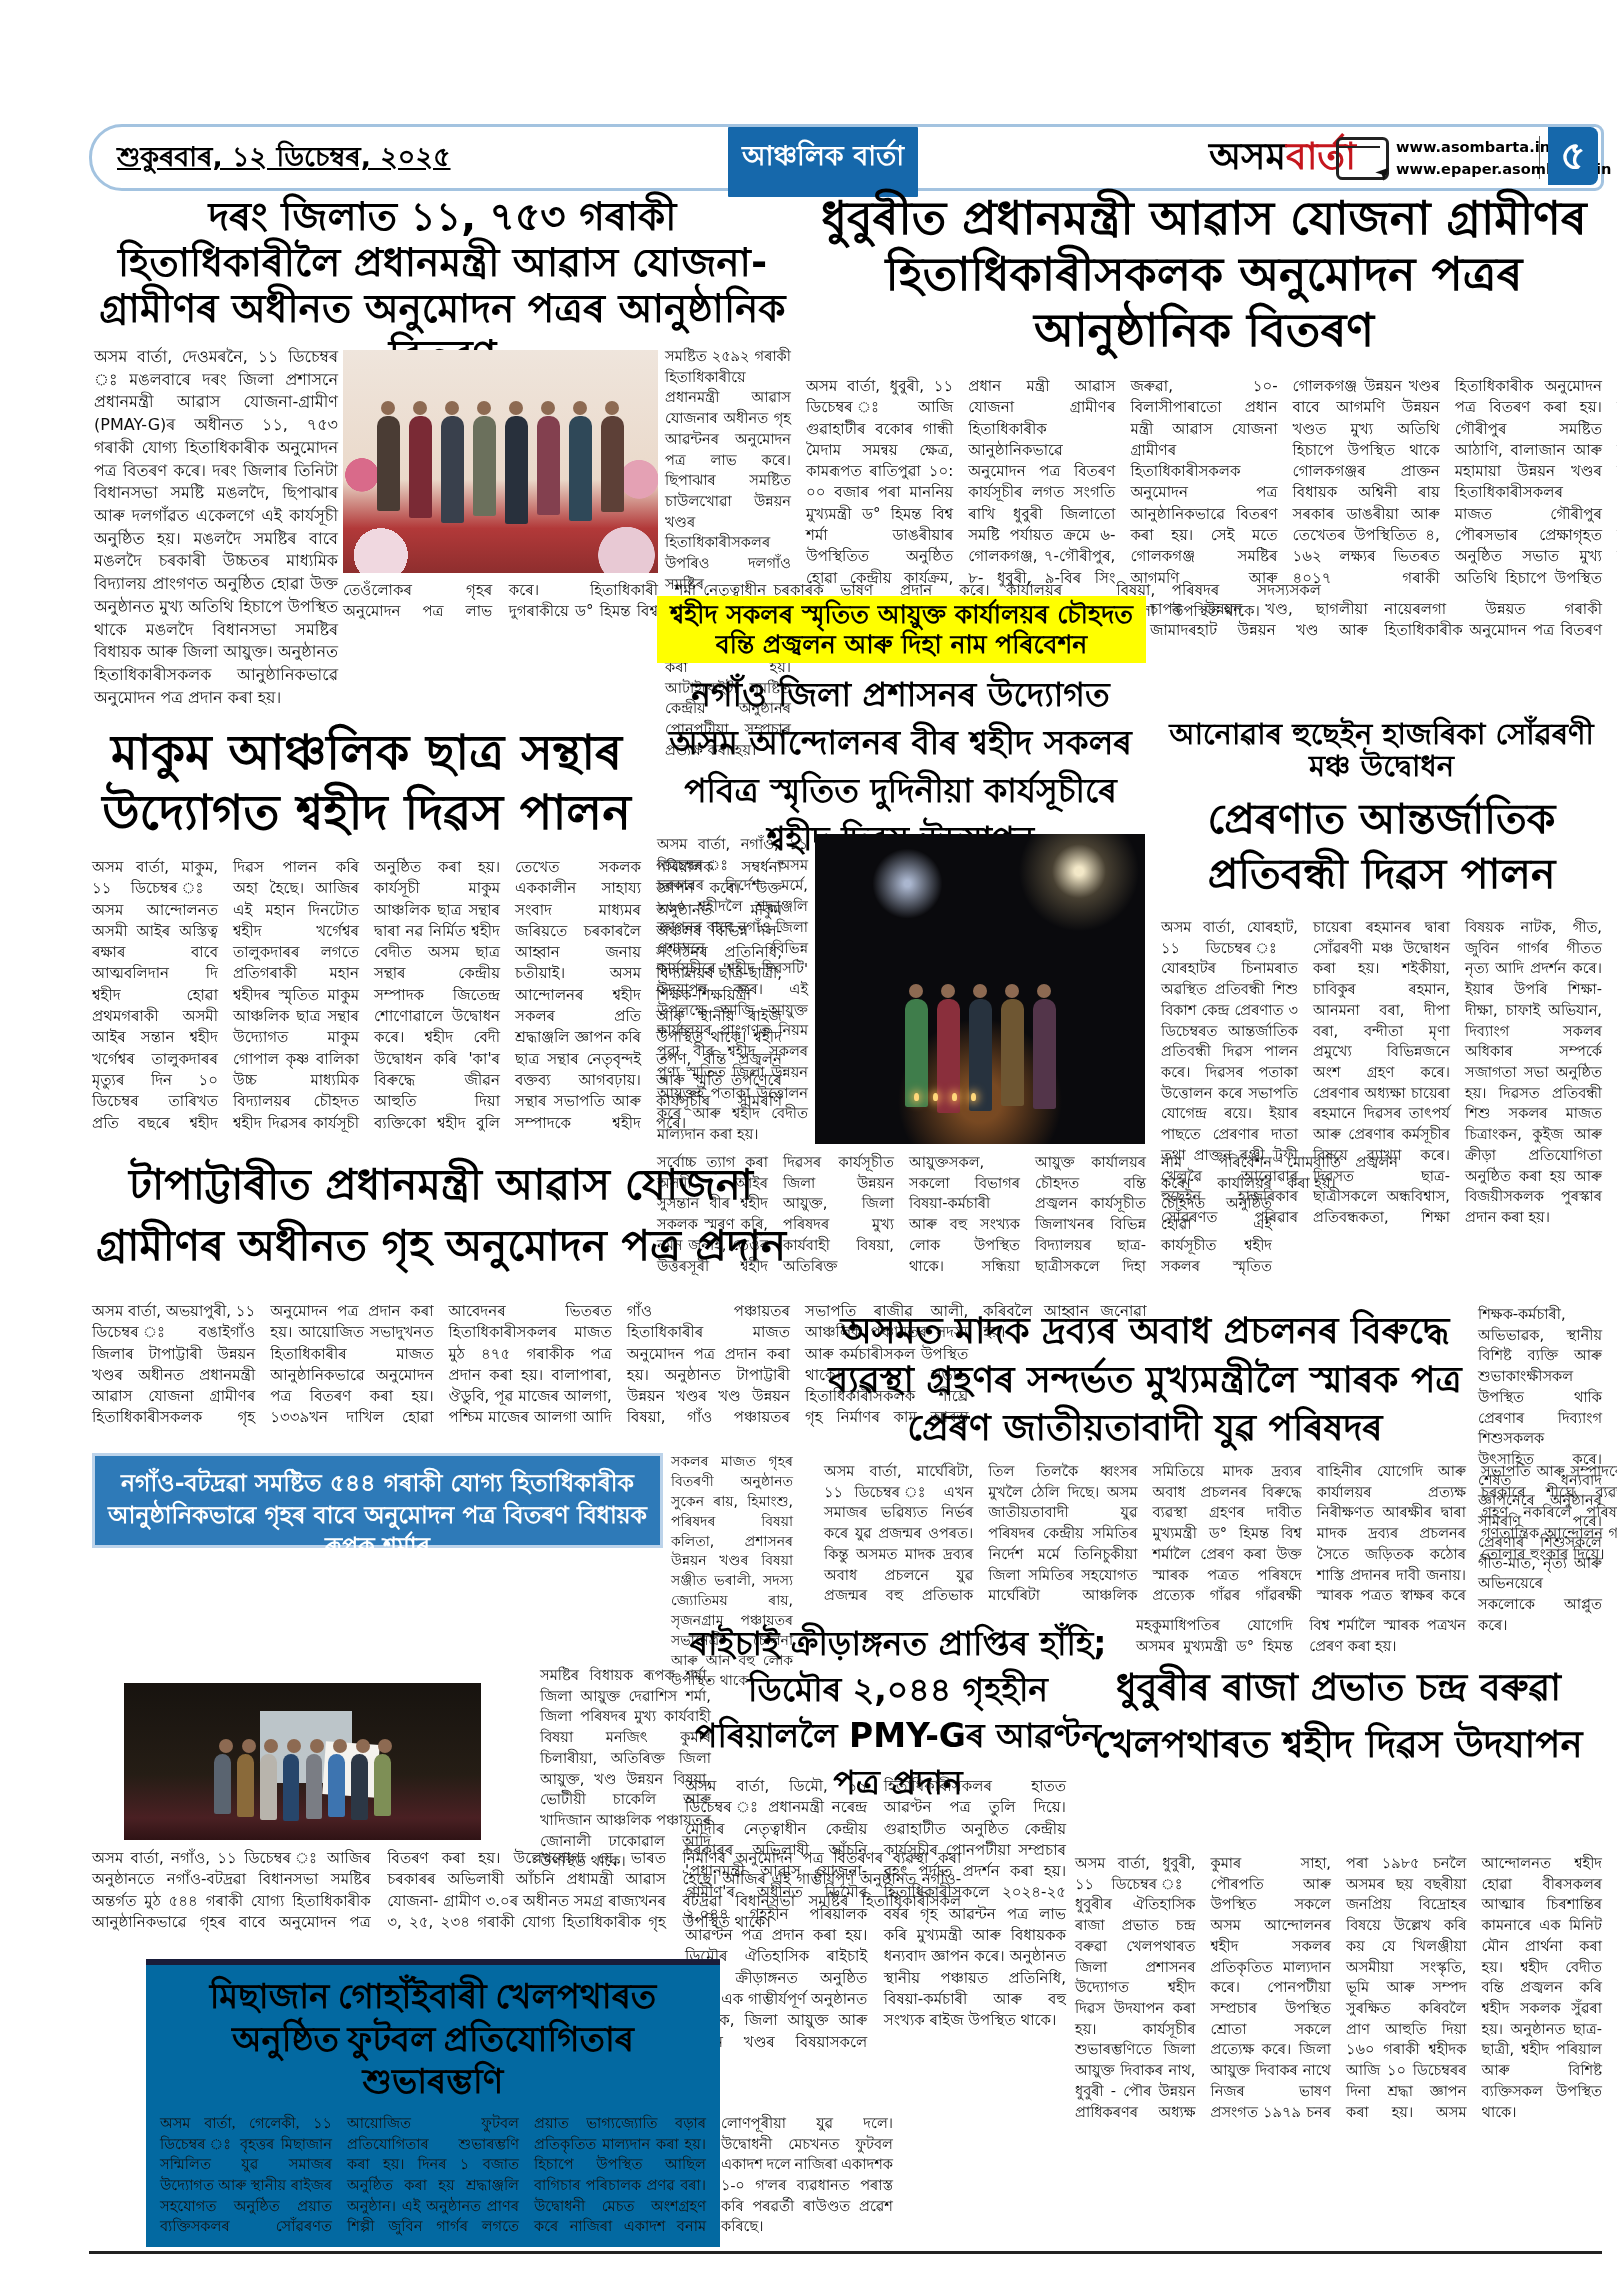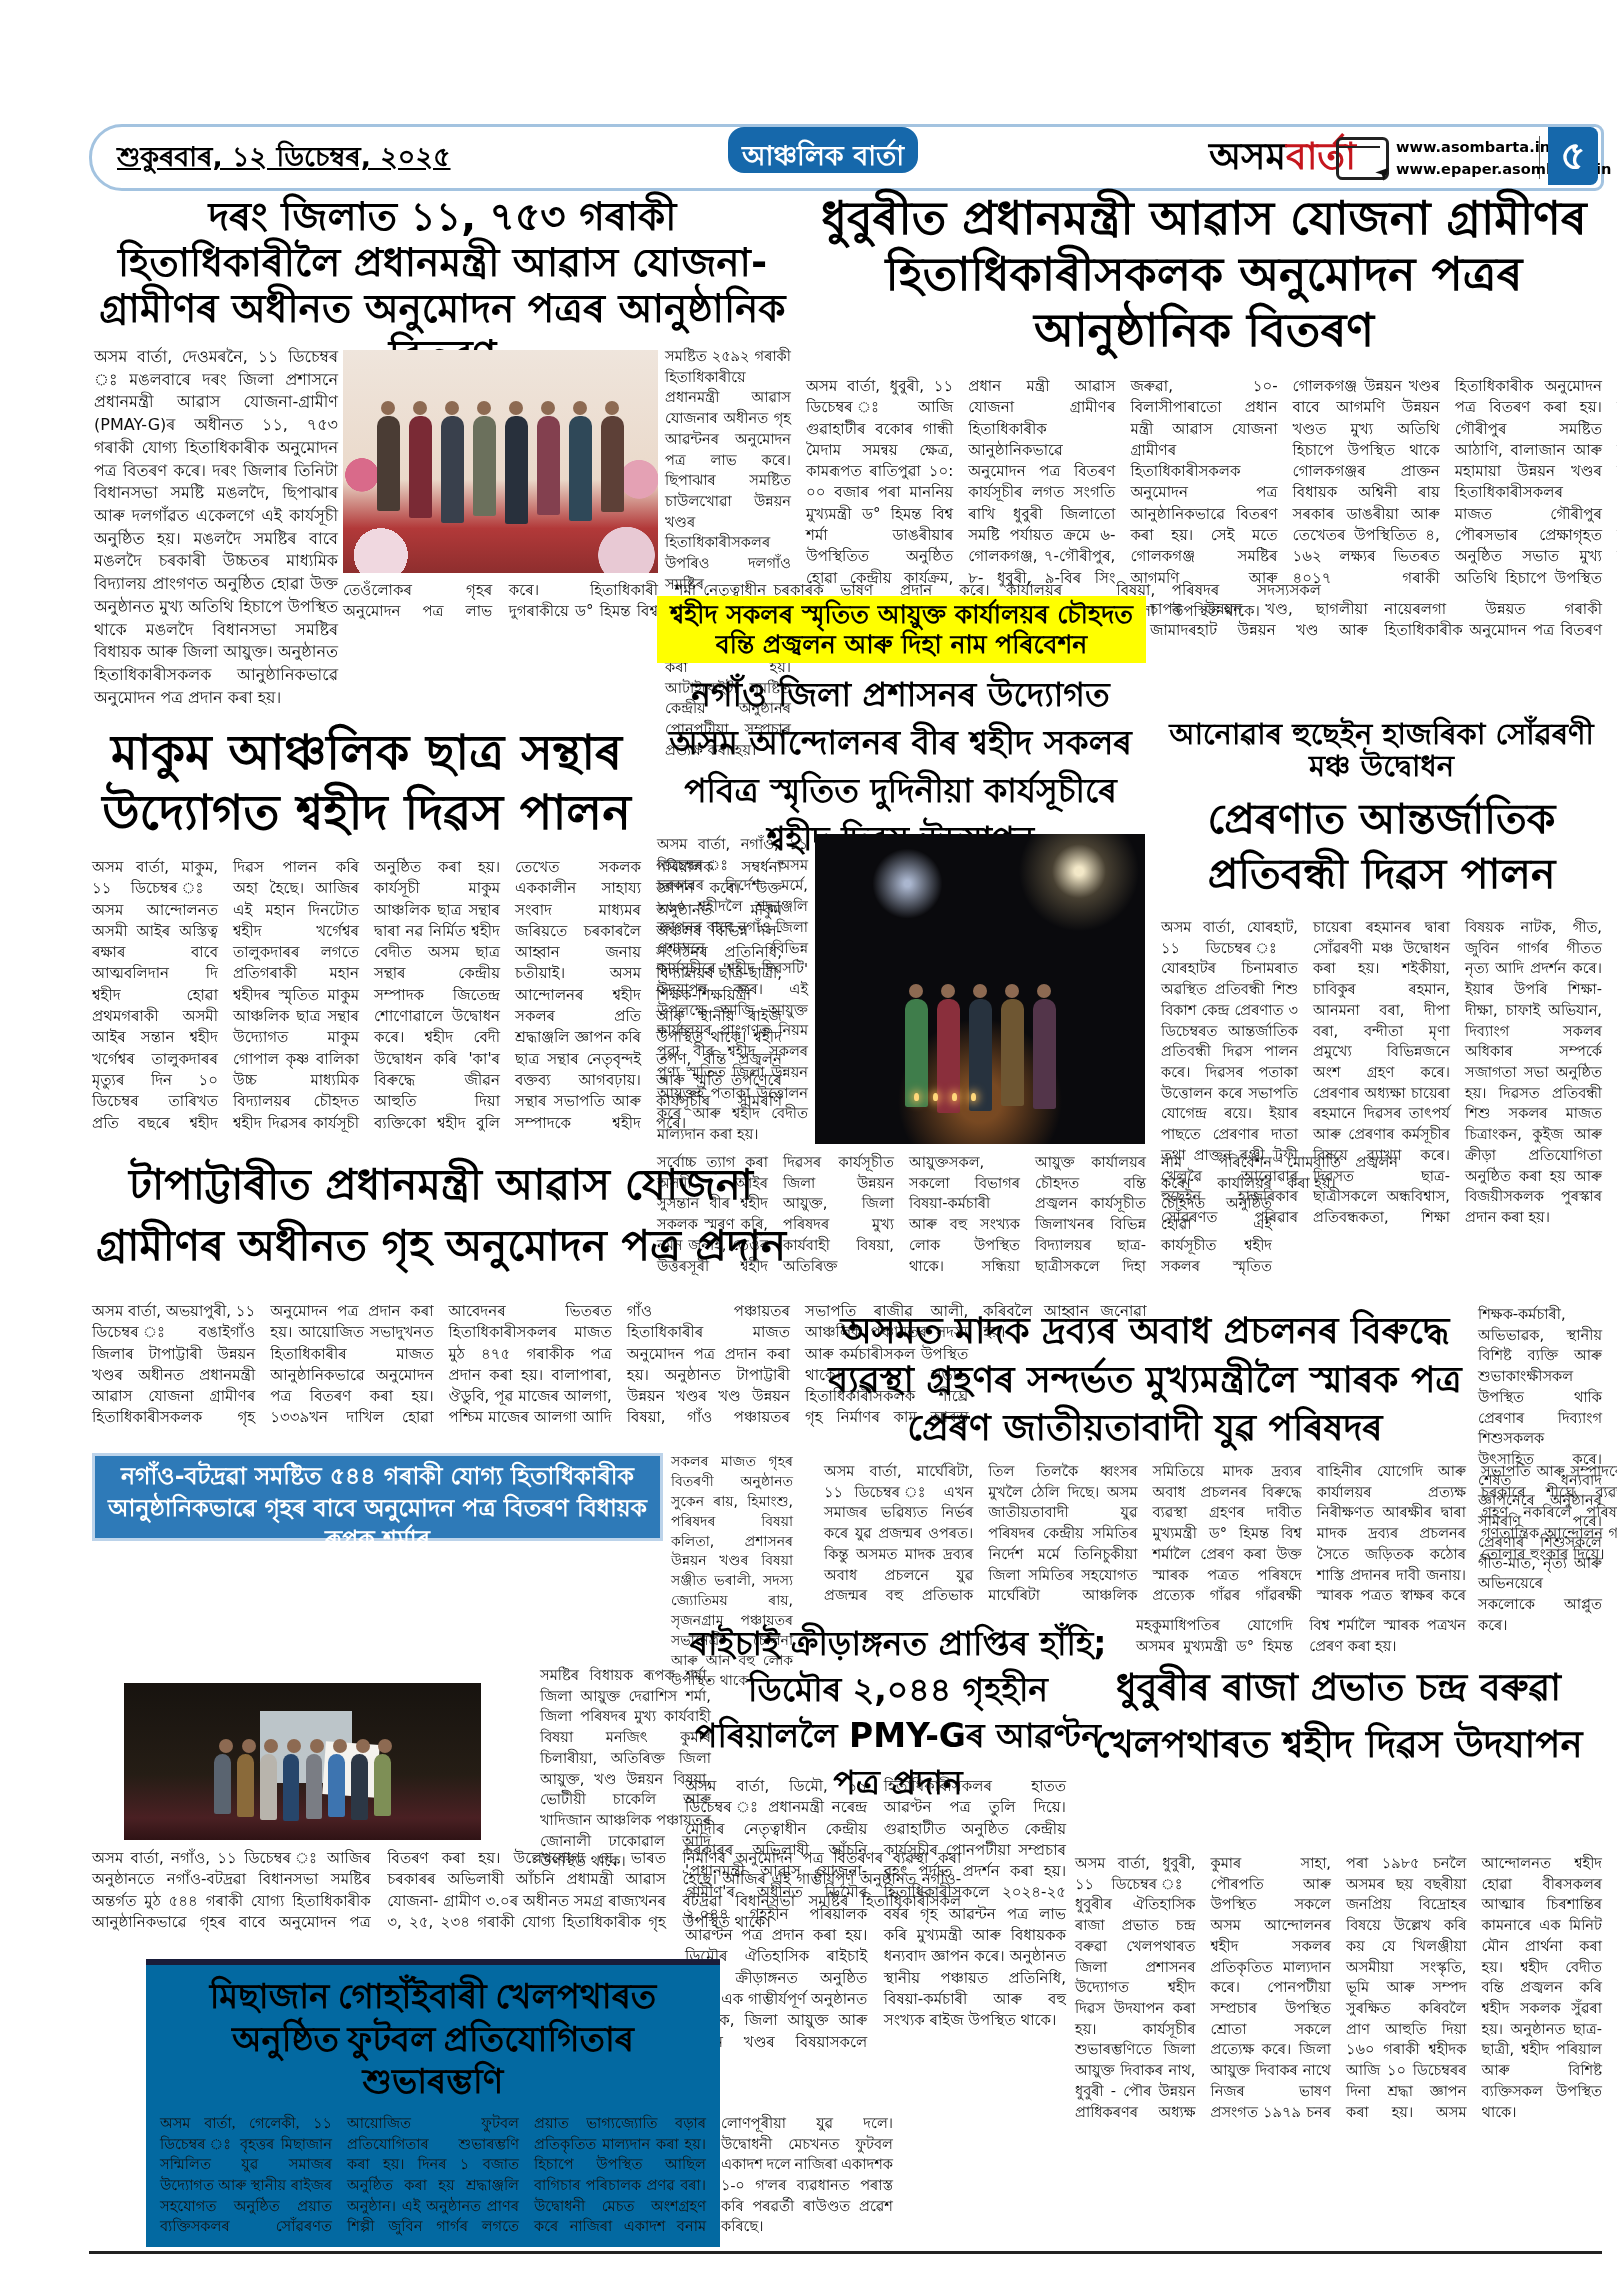--- a/index.html
+++ b/index.html
@@ -3,42 +3,42 @@
 <meta charset="utf-8">
 <style>
   html,body{margin:0;padding:0;background:#888;}
   #page{position:relative;width:1618px;height:2284px;background:#ffffff;
         font-family:"DejaVu Sans","Liberation Sans",sans-serif;color:#000;overflow:hidden;}
   .abs{position:absolute;}
   
   .header-bar{left:89px;top:124px;width:1509px;height:61px;border:3.8px solid #a3c3e0;
               border-radius:33px 9px 9px 33px;background:#fff;}
   .date-label{left:117px;top:135px;width:444px;height:44px;font-size:27px;font-weight:700;line-height:44px;text-decoration:underline;}
-  .section-badge{left:728px;top:127px;width:190px;height:46px;background:#1668ab;border-radius:16px;
+  .section-badge{left:728px;top:127px;width:190px;height:70px;background:#1668ab;border-radius:1px;
                  color:#fff;font-size:27px;font-weight:700;text-align:center;line-height:58px;}
   .masthead{left:1209px;top:136px;height:42px;font-size:37px;font-weight:800;line-height:42px;}
   .masthead .red{color:#c5161d;}
   .browser-icon{left:1336px;top:137px;width:47px;height:37px;border:3.2px solid #222;border-radius:6.3px;}
   .browser-icon::before{content:"";position:absolute;left:0;top:5.7px;width:41px;height:2.5px;background:#222;}
   .browser-icon::after{content:"➤";position:absolute;right:-5px;bottom:-6.3px;font-size:19px;color:#111;transform:rotate(-45deg);}
   .urls{left:1396px;top:136px;width:143px;height:43px;font-size:14.6px;line-height:21.6px;font-weight:700;
         border-right:1.9px solid #555;}
   .page-number-badge{left:1548px;top:127px;width:50px;height:58px;background:#1668ab;border-radius:0 7.6px 7.6px 0;
         color:#fff;font-size:39px;font-weight:800;text-align:center;line-height:58px;}
   
   .hl{font-weight:800;text-align:center;color:#000;}
   .body-text{font-size:16px;line-height:1.42;text-align:justify;color:#101010;}
   .c2{column-count:2;column-gap:16.5px;}
   .c3{column-count:3;column-gap:15px;}
   .c4{column-count:4;column-gap:15px;}
   .c5{column-count:5;column-gap:15px;}
   .kicker-yellow{background:#ffff00;color:#000;font-weight:800;font-size:25px;line-height:1.22;text-align:center;padding-top:3.8px;}
   .kicker-navy{background:#262a4c;color:#fff;font-weight:700;font-size:28px;text-align:center;line-height:49px;}
   .kicker-blue{background:#2e7ab8;border:3.2px solid #bcd3ea;color:#fff;font-weight:700;font-size:23.5px;
-               line-height:1.35;text-align:center;padding-top:5px;}
+               line-height:1.35;text-align:center;padding-top:12px;}
   .gray-box{background:#0369a1;border-top:6.3px solid #191d3a;font-family:Liberation Serif, serif;}
   .rule{background:#222;}
   
   .photo{overflow:hidden;}
   .photo-day{background:
      radial-gradient(circle at 6% 56%,#d96a8a 16.5px,transparent 17px),
      radial-gradient(circle at 12% 92%,#f0d8e0 27px,transparent 27px),
      radial-gradient(circle at 94% 58%,#e4a1b4 19px,transparent 19.7px),
      radial-gradient(circle at 90% 92%,#e8c9d4 28px,transparent 28.6px),
      linear-gradient(180deg,#efe5dc 0%,#ead9ca 58%,#b23939 80%,#8e2e2e 100%);}

